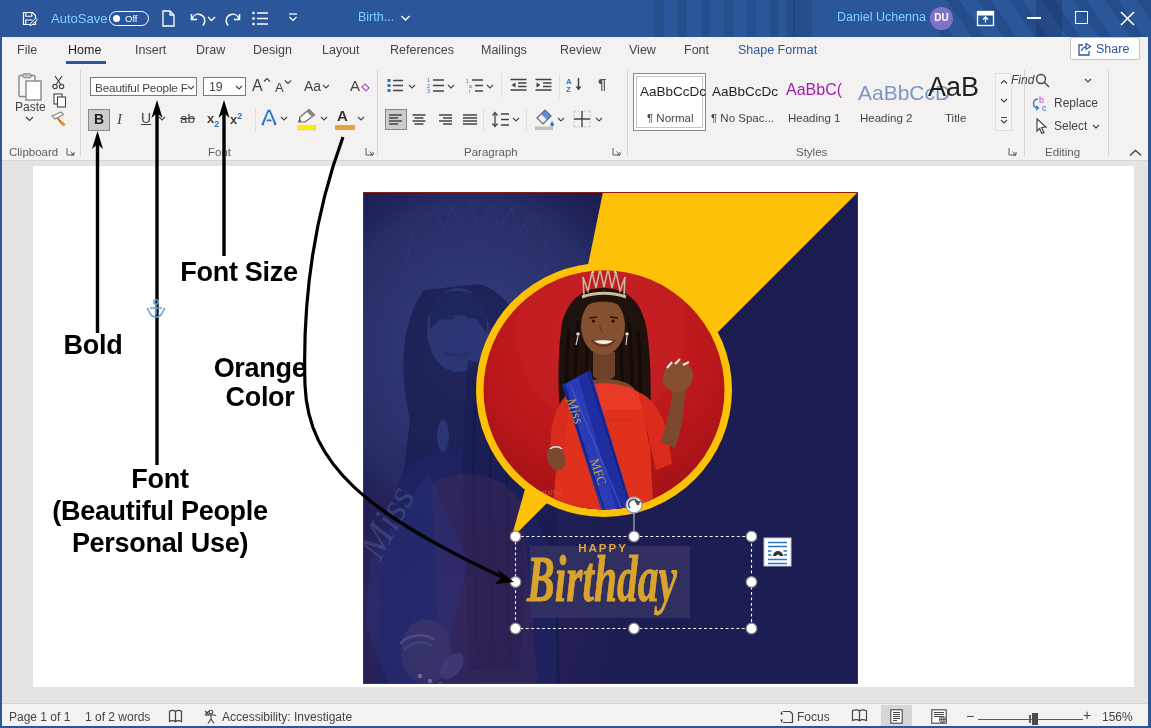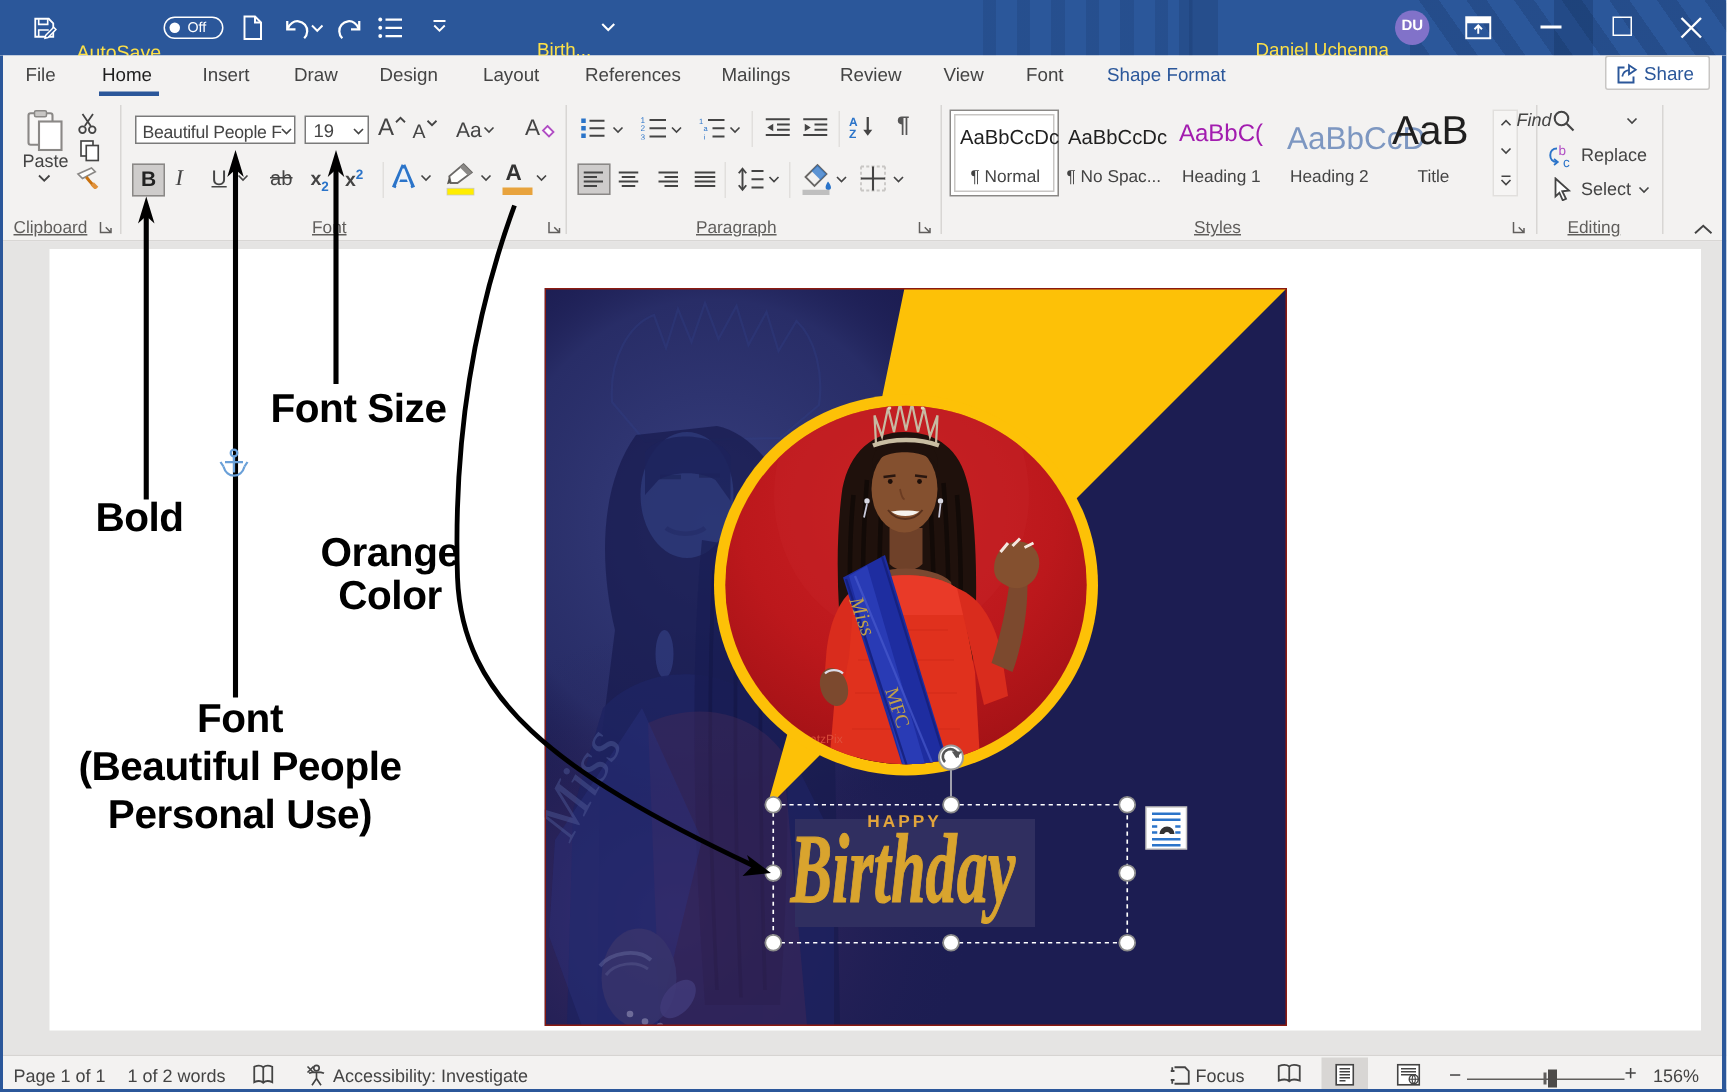--- a/index.html
+++ b/index.html
@@ -1,28 +1,28 @@
 <!DOCTYPE html>
 <html><head>
 <meta charset="utf-8">
 <style>
 *{margin:0;padding:0;box-sizing:border-box;}
 html,body{width:1151px;height:728px;overflow:hidden;}
 body{position:relative;font-family:"Liberation Sans",sans-serif;background:#fff;}
 .abs{position:absolute;}
 
 #titlebar{position:absolute;left:0;top:0;width:1151px;height:37px;background:#2b579a;color:#fff;}
-#titlebar .t{position:absolute;font-size:12.5px;color:#fde047;white-space:nowrap;margin-top:16px;}
+#titlebar .t{position:absolute;font-size:12.5px;color:#7dd3fc;white-space:nowrap;}
 
 #tabrow{position:absolute;left:0;top:37px;width:1151px;height:27px;background:#f3f2f1;}
 #tabrow .tab{position:absolute;top:6px;font-size:12.5px;color:#444;white-space:nowrap;}
 
 #ribbon{position:absolute;left:0;top:64px;width:1151px;height:97px;background:#f3f2f1;border-bottom:1px solid #d8d6d4;}
 .gdiv{position:absolute;top:6px;height:86px;width:1px;background:#d8d6d4;}
-.glabel{position:absolute;top:82px;font-size:11.5px;color:#605e5c;white-space:nowrap;text-decoration:underline;}
+.glabel{position:absolute;top:82px;font-size:11.5px;color:#605e5c;white-space:nowrap;}
 .launch{position:absolute;width:9px;height:9px;}
 .rtxt{position:absolute;font-size:12px;color:#444;white-space:nowrap;}
 
 #docarea{position:absolute;left:0;top:161px;width:1151px;height:542px;background:#e5e4e3;}
 #page{position:absolute;left:33px;top:5px;width:1101px;height:521px;background:#fff;}
 
 #statusbar{position:absolute;left:0;top:703px;width:1151px;height:25px;background:#f3f2f1;border-top:1px solid #d6d4d2;font-size:12px;color:#444;}
 #statusbar .s{position:absolute;top:6px;white-space:nowrap;}
 
 #bl{position:absolute;left:0;top:37px;width:2px;height:691px;background:#2b579a;z-index:50;}

